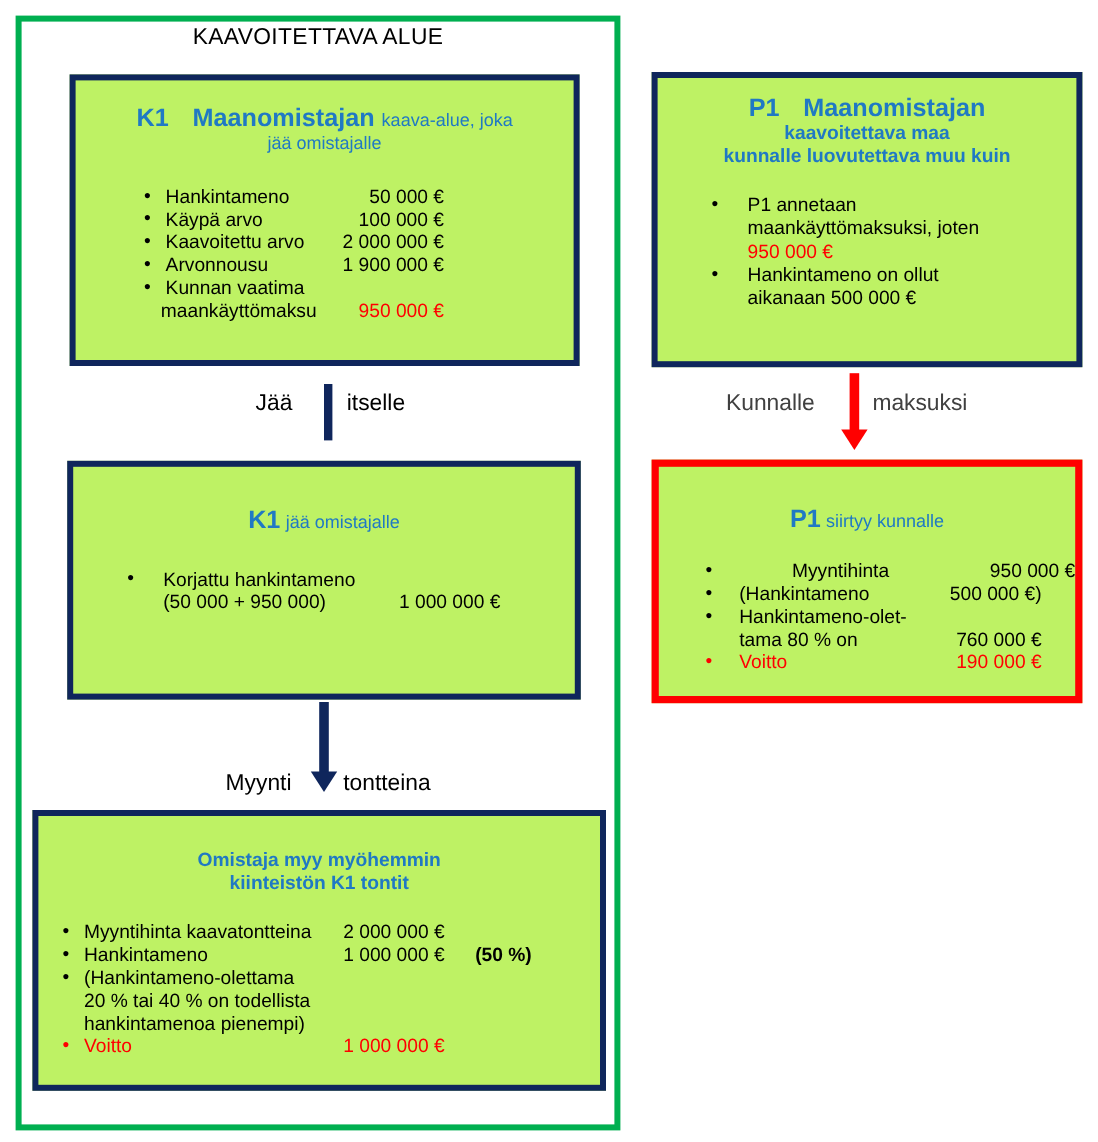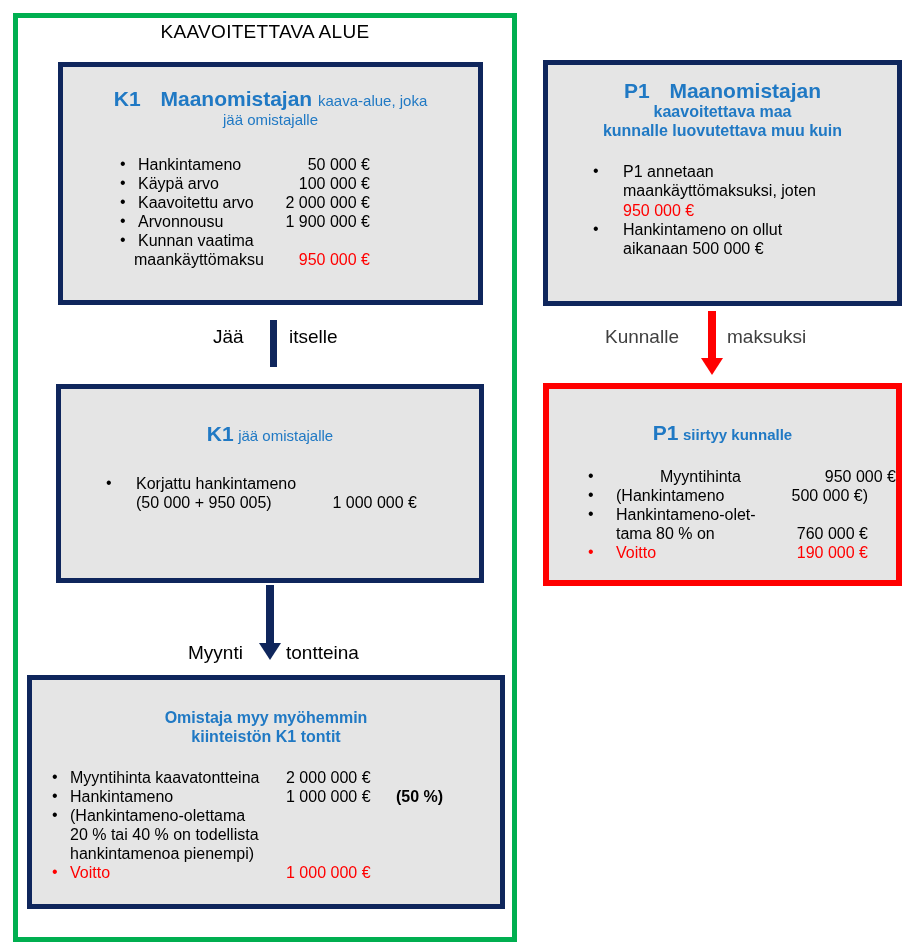--- a/index.html
+++ b/index.html
@@ -15,21 +15,21 @@
     position:absolute;left:13px;top:13px;width:504px;height:929px;
     border:5px solid #00AF50;box-sizing:border-box;background:transparent;
   }
   
   .section-title{
     position:absolute;left:13px;top:21px;width:504px;
     text-align:center;font-size:19px;letter-spacing:.3px;color:#000;
   }
 
   
-  .box{position:absolute;box-sizing:border-box;background:#e5e5e5;}
+  .box{position:absolute;box-sizing:border-box;background:#bef264;}
   .box.navy{border:5px solid #0F265C;}
   .box.red{border:6px solid #FF0000;}
 
   .box-title{
     text-align:center;color:#2079C4;font-weight:bold;line-height:1.16;
   }
   .t-big{font-size:21px;}
   .t-mid{font-size:16px;}
   .t-sm{font-size:15px;}
 
@@ -145,31 +145,31 @@
 
   <div class="box navy" style="left:56px;top:384px;width:428px;height:199px;">
     <div class="box-title" style="margin-top:33px;">
       <span class="t-big">K1</span>
       <span class="t-sm" style="font-weight:normal;">jää omistajalle</span>
     </div>
     <ul class="items" style="margin-top:28px;margin-left:25px;">
       <li style="padding-left:50px;">
         <div>Korjattu hankintameno</div>
         <div class="row">
-          <span class="lab" style="width:177px;">(50 000 + 950 005)</span>
+          <span class="lab" style="width:177px;">(50 000 + 950 000)</span>
           <span class="val" style="width:104px;">1 000 000 €</span>
         </div>
       </li>
     </ul>
   </div>
 
   <div class="box red" style="left:543px;top:383px;width:359px;height:203px;">
     <div class="box-title" style="margin-top:32px;">
       <span class="t-big">P1</span>
-      <span class="t-sm" style="font-weight:bold;margin-top:13px;">siirtyy kunnalle</span>
+      <span class="t-sm" style="font-weight:normal;margin-top:13px;">siirtyy kunnalle</span>
     </div>
     <ul class="items" style="margin-top:22px;margin-left:25px;">
       <li style="padding-left:42px;">
         <span class="row">
             <span class="lab" style="width:148px;margin-left:44px;">Myyntihinta</span>
             <span class="val" style="width:104px;">950 000 €</span>
           </span>
       </li>
       <li style="padding-left:42px;">
         <span class="row">

